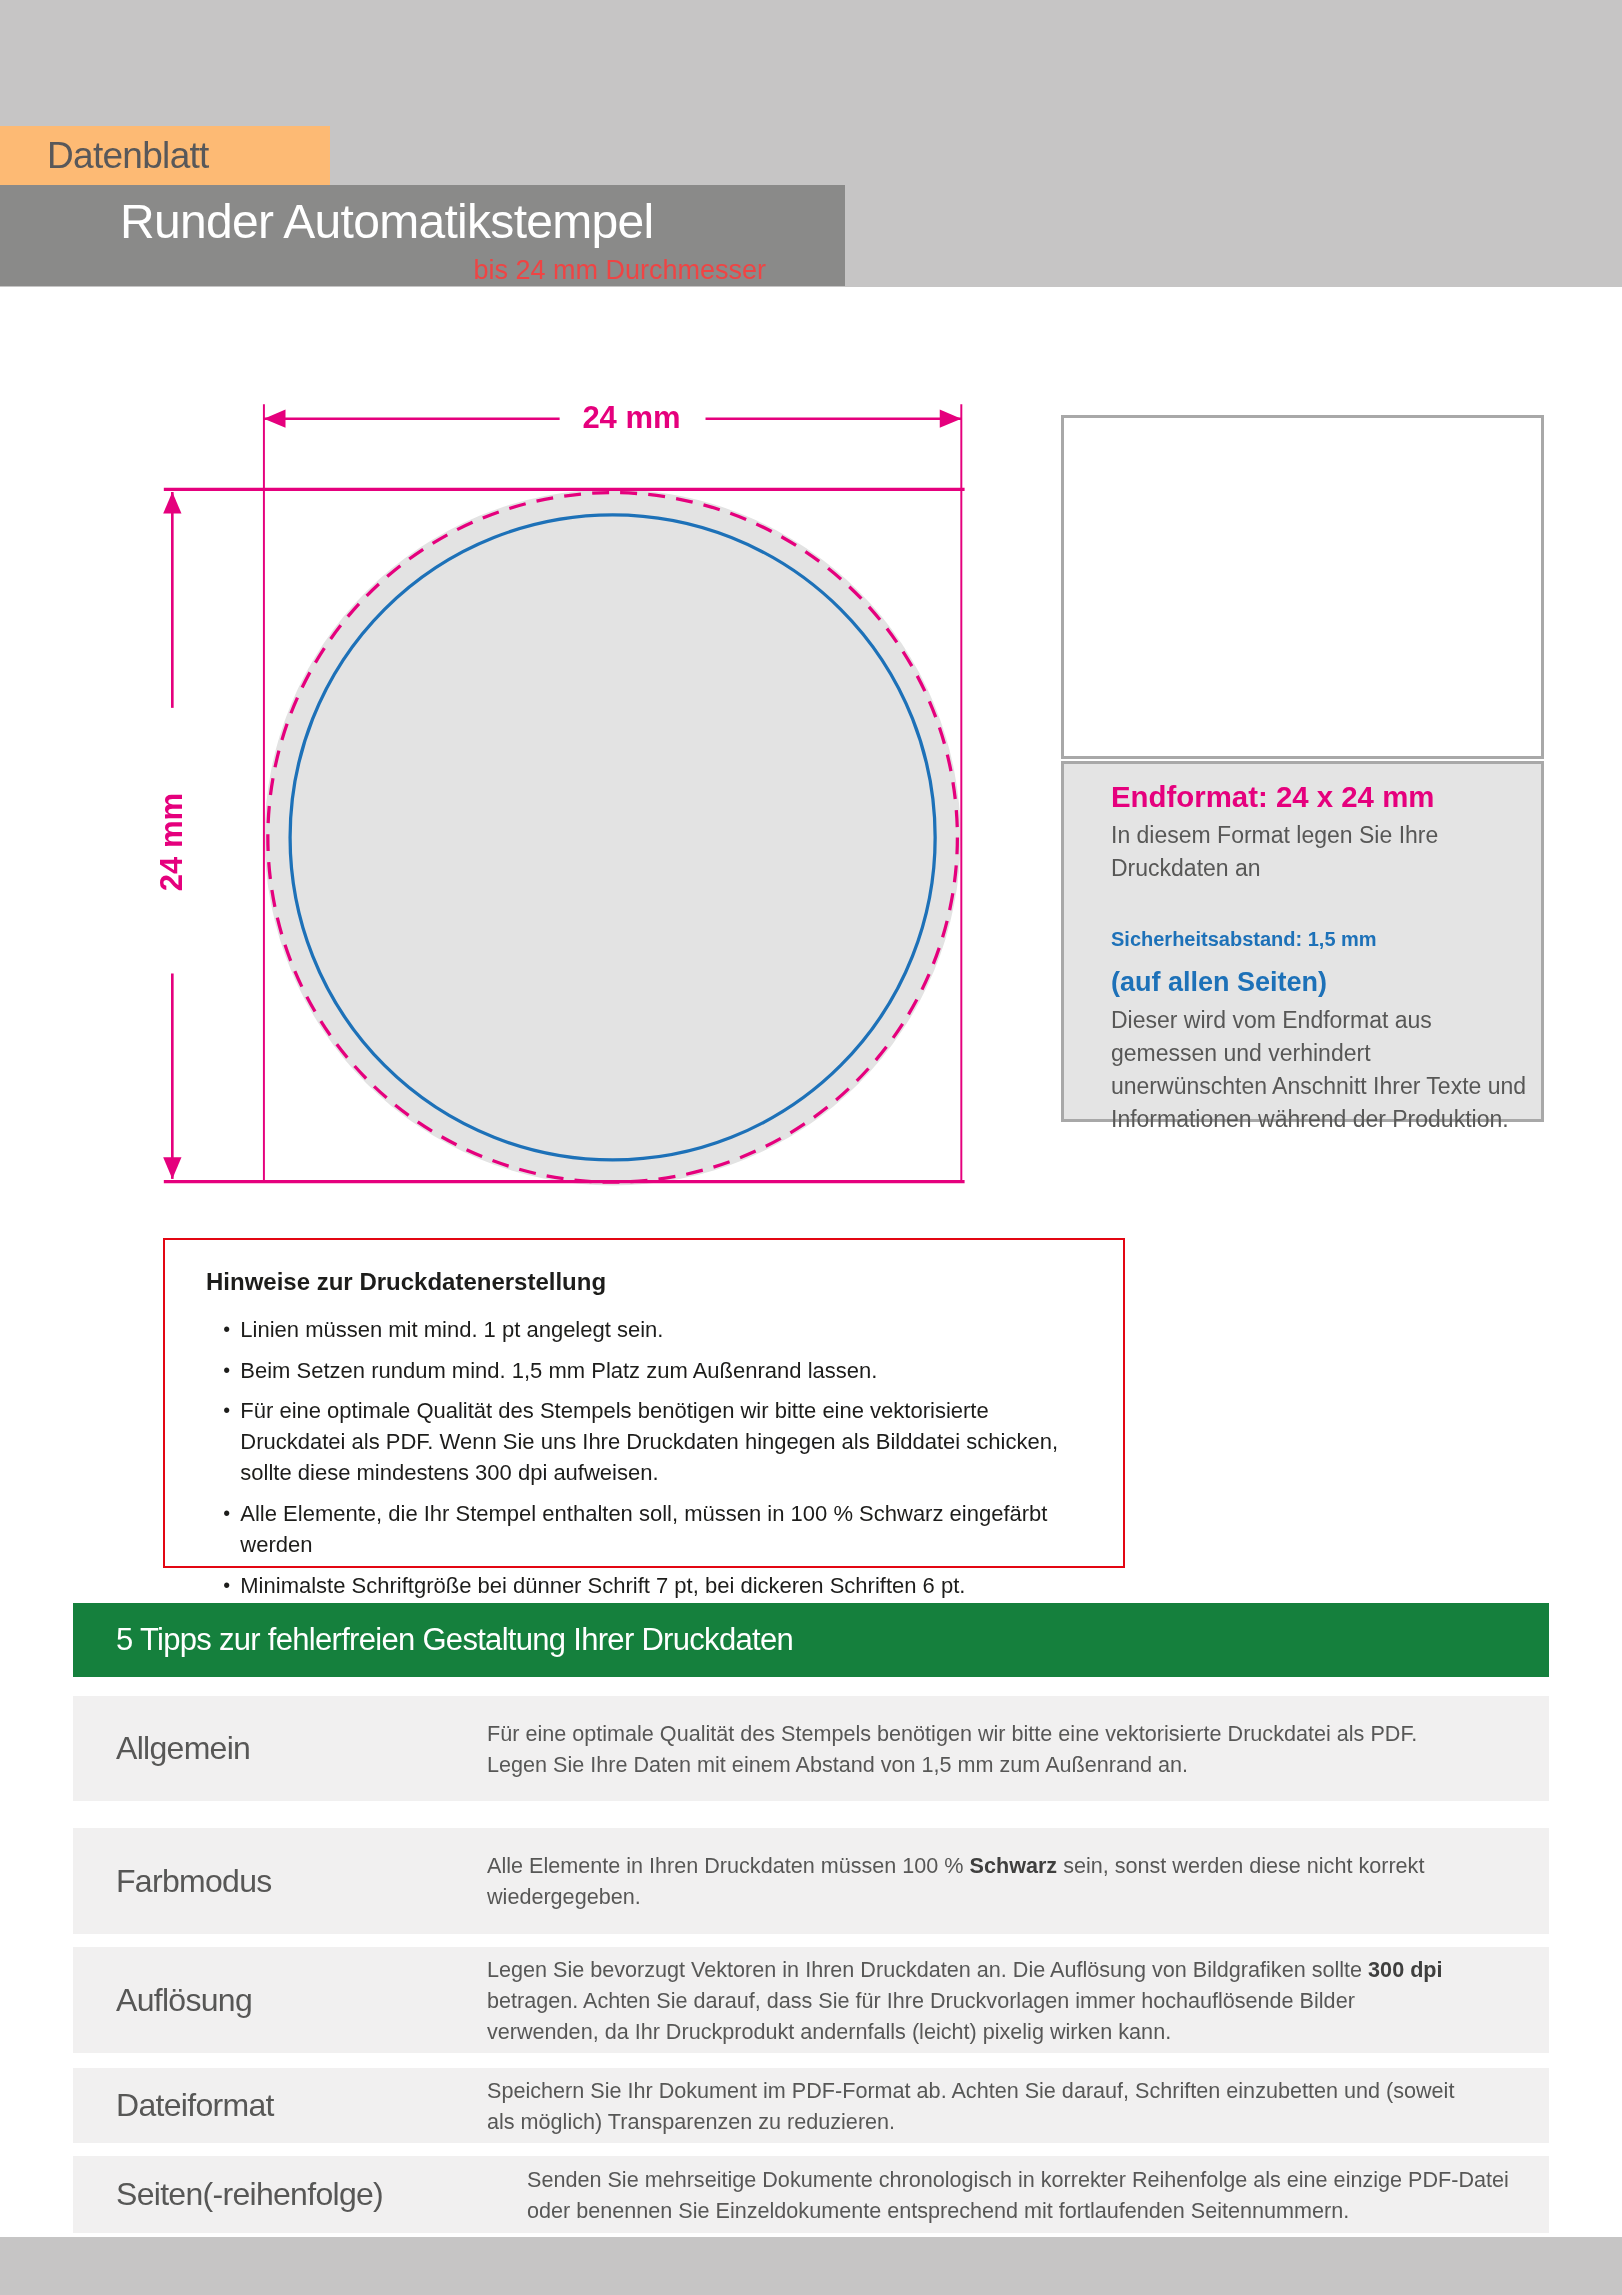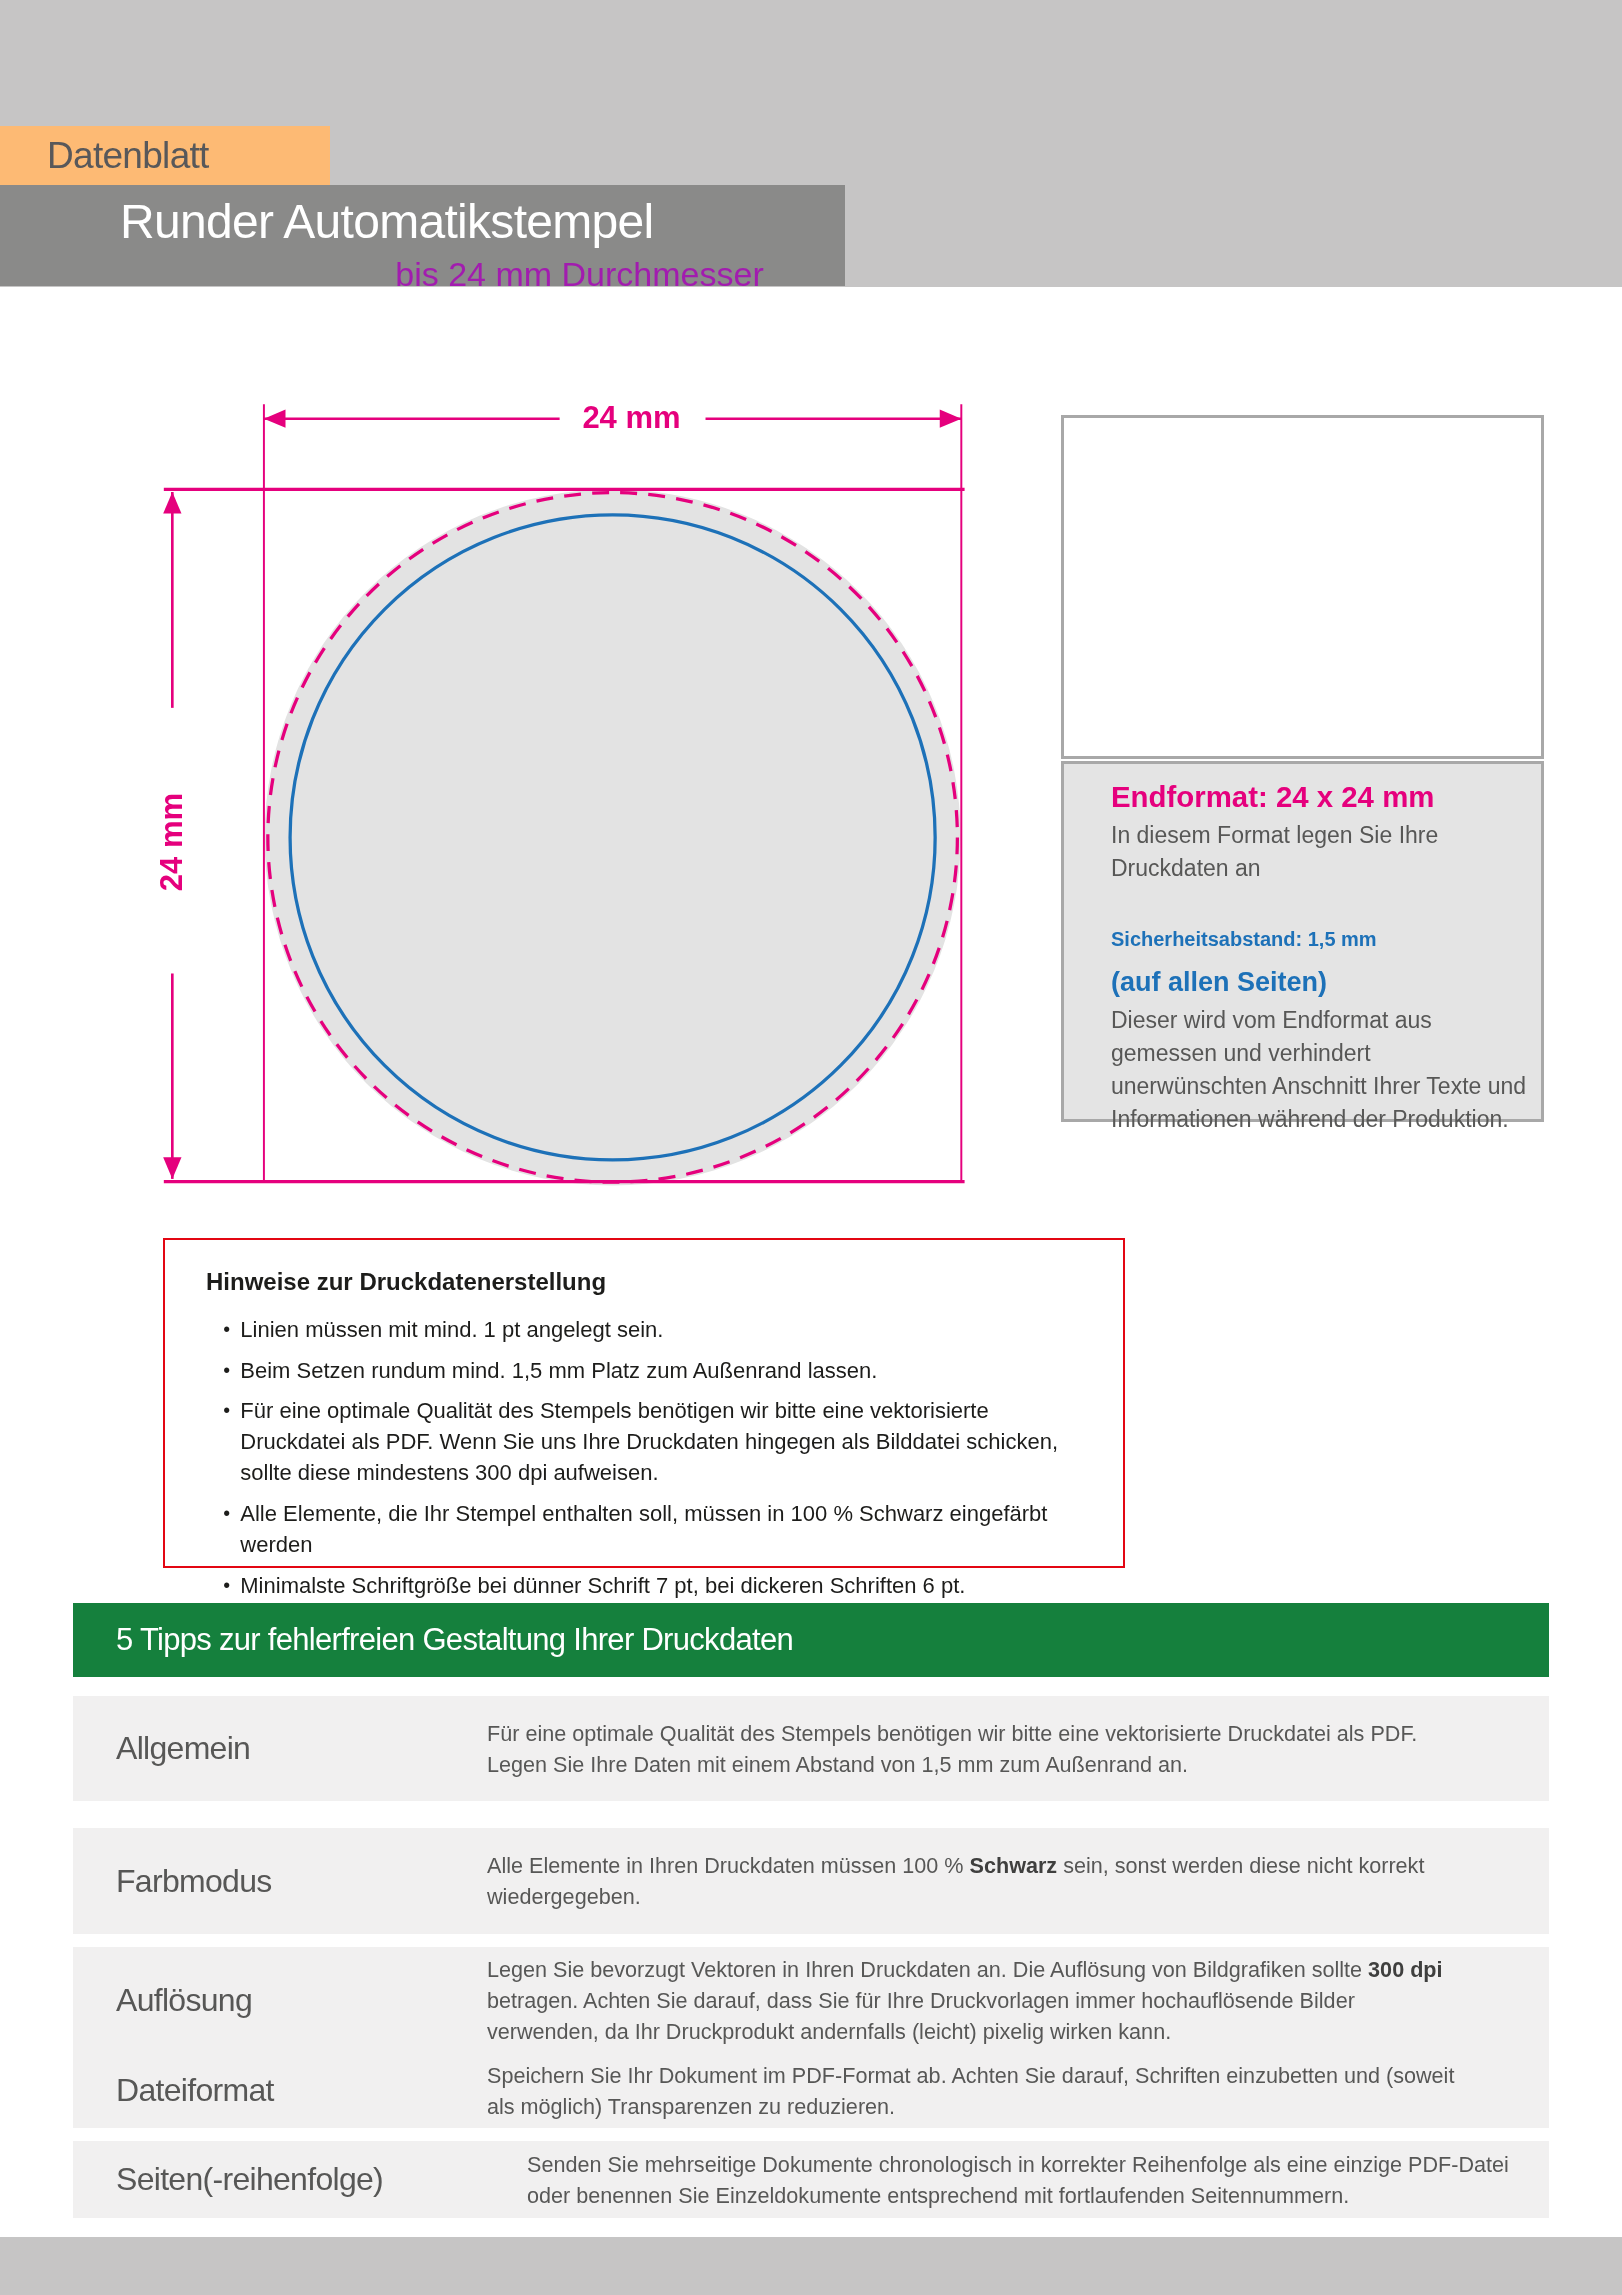--- a/index.html
+++ b/index.html
@@ -7,21 +7,21 @@
         font-family:"Liberation Sans", sans-serif;color:#575756;}
   .abs{position:absolute;}
 
   
   .top-band{left:0;top:0;width:1623px;height:287px;background:#c6c5c5;}
   .datenblatt-box{left:0;top:126px;width:330px;height:60px;background:#fdba74;
                   display:flex;align-items:center;padding-left:47px;box-sizing:border-box;}
   .datenblatt-box span{font-size:37px;color:#58585a;letter-spacing:-0.7px;}
   .header-bar{left:0;top:185px;width:845px;height:101px;background:#8a8a89;}
   .header-title{left:120px;top:194px;width:720px;font-size:48px;color:#ffffff;letter-spacing:-0.7px;white-space:nowrap;}
-  .header-subtitle{left:393px;top:255px;width:373px;font-size:34px;color:#a21caf;text-align:center;white-space:nowrap;}
+  .header-subtitle{left:393px;top:255px;width:373px;font-size:27px;color:#ef4444;text-align:right;white-space:nowrap;}
 
   
   .dim-label-top{left:563px;top:400px;width:137px;text-align:center;
                  font-size:31px;font-weight:bold;color:#e5007d;white-space:nowrap;}
   .dim-label-left{left:74px;top:824px;width:196px;text-align:center;
                   font-size:31px;font-weight:bold;color:#e5007d;white-space:nowrap;
                   transform:rotate(-90deg);transform-origin:center center;}
 
   
   .zoom-panel{left:1061px;top:415px;width:483px;height:344px;background:#ffffff;
@@ -147,21 +147,21 @@
         <div class="tip-body"><span>Für eine optimale Qualität des Stempels benötigen wir bitte eine vektorisierte Druckdatei als PDF. Legen Sie Ihre Daten mit einem Abstand von 1,5 mm zum Außenrand an.</span></div>
       </div>
       <div class="tip-row" style="height: 106px; margin-top: 27px;">
         <div class="tip-label">Farbmodus</div>
         <div class="tip-body"><span>Alle Elemente in Ihren Druckdaten müssen 100 % </span><b>Schwarz</b><span> sein, sonst werden diese nicht korrekt wiedergegeben.</span></div>
       </div>
       <div class="tip-row" style="height: 106px; margin-top: 13px;">
         <div class="tip-label">Auflösung</div>
         <div class="tip-body"><span>Legen Sie bevorzugt Vektoren in Ihren Druckdaten an. Die Auflösung von Bildgrafiken sollte </span><b>300 dpi</b><span> betragen. Achten Sie darauf, dass Sie für Ihre Druckvorlagen immer hochauflösende Bilder verwenden, da Ihr Druckprodukt andernfalls (leicht) pixelig wirken kann.</span></div>
       </div>
-      <div class="tip-row" style="height: 75px; margin-top: 0;">
+      <div class="tip-row" style="height: 75px; margin-top: 15px;">
         <div class="tip-label">Dateiformat</div>
         <div class="tip-body"><span>Speichern Sie Ihr Dokument im PDF-Format ab. Achten Sie darauf, Schriften einzubetten und (soweit als möglich) Transparenzen zu reduzieren.</span></div>
       </div>
       <div class="tip-row" style="height: 77px; margin-top: 13px; gap: 40px;">
         <div class="tip-label">Seiten(-reihenfolge)</div>
         <div class="tip-body"><span>Senden Sie mehrseitige Dokumente chronologisch in korrekter Reihenfolge als eine einzige PDF-Datei oder benennen Sie Einzeldokumente entsprechend mit fortlaufenden Seitennummern.</span></div>
       </div>
     </div>
 
   <div class="abs footer-band"></div>

